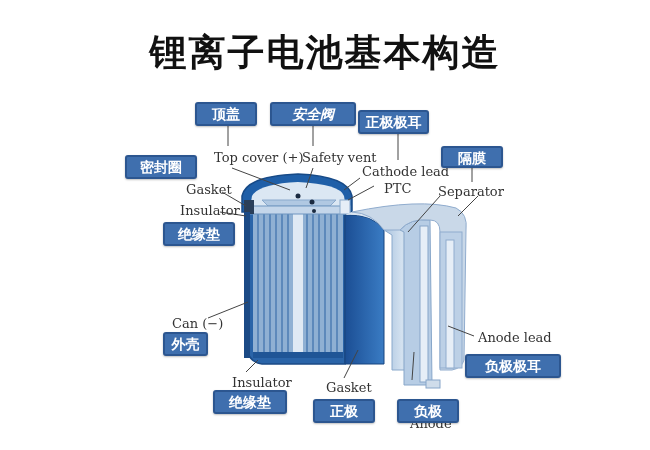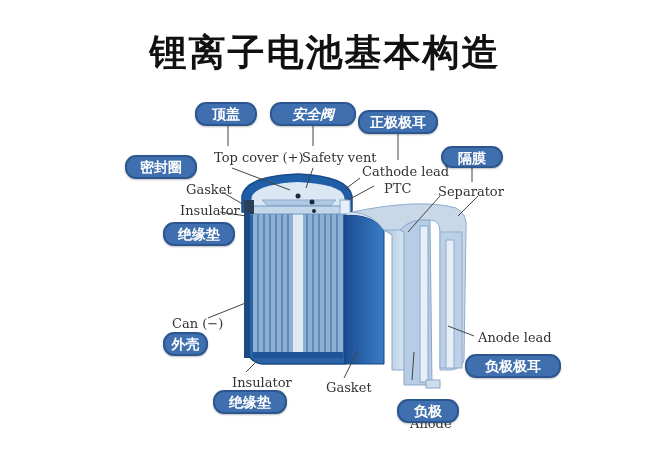--- a/index.html
+++ b/index.html
@@ -15,21 +15,21 @@
     position: absolute; left: 0; top: 28px; width: 650px;
     text-align: center;
     font-size: 37px; font-weight: bold; color: #111111;
     letter-spacing: 2px;
     font-family: "DejaVu Sans", sans-serif;
   }
   .label-box {
     position: absolute;
     background: #3f6fae;
     border: 2px solid #2c5690;
-    border-radius: 11px;
+    border-radius: 3px;
     color: #ffffff;
     font-size: 14px; font-weight: bold;
     text-align: center;
     box-sizing: border-box;
     line-height: 20px;
     box-shadow: 0 1px 2px rgba(0,0,0,0.25);
     font-family: "DejaVu Sans", sans-serif;
   }
   .eng {
     position: absolute;
@@ -143,22 +143,23 @@
   <div class="eng" style="left:186px; top:182px;">Gasket</div>
   <div class="eng" style="left:180px; top:203px;">Insulator</div>
   <div class="eng" style="left:172px; top:316px;">Can (−)</div>
   <div class="eng" style="left:232px; top:375px;">Insulator</div>
   <div class="eng" style="left:326px; top:380px;">Gasket</div>
   <div class="eng" style="left:410px; top:384px;margin-top:32px;">Anode</div>
   <div class="eng" style="left:478px; top:330px;">Anode lead</div>
 
   <div class="label-box" style="left:195px; top:102px; width:62px; height:24px;">顶盖</div>
   <div class="label-box" style="left:270px; top:102px; width:86px; height:24px;font-style:italic;">安全阀</div>
-  <div class="label-box" style="left:358px; top:110px; width:80px; height:24px;">正极极耳</div>
+  <div class="label-box" style="left:358px; top:110px; width:71px; height:24px;">正极极耳</div>
   <div class="label-box" style="left:441px; top:146px; width:62px; height:22px;">隔膜</div>
   <div class="label-box" style="left:125px; top:155px; width:72px; height:24px;">密封圈</div>
   <div class="label-box" style="left:163px; top:222px; width:72px; height:24px;">绝缘垫</div>
   <div class="label-box" style="left:163px; top:332px; width:45px; height:24px;">外壳</div>
   <div class="label-box" style="left:213px; top:390px; width:74px; height:24px;">绝缘垫</div>
+  <div class="label-box" style="left:313px; top:399px; width:62px; height:24px;">正极</div>
   <div class="label-box" style="left:397px; top:399px; width:62px; height:24px;">负极</div>
   <div class="label-box" style="left:465px; top:354px; width:96px; height:24px;">负极极耳</div>
 
 </div>
 
 </body></html>

